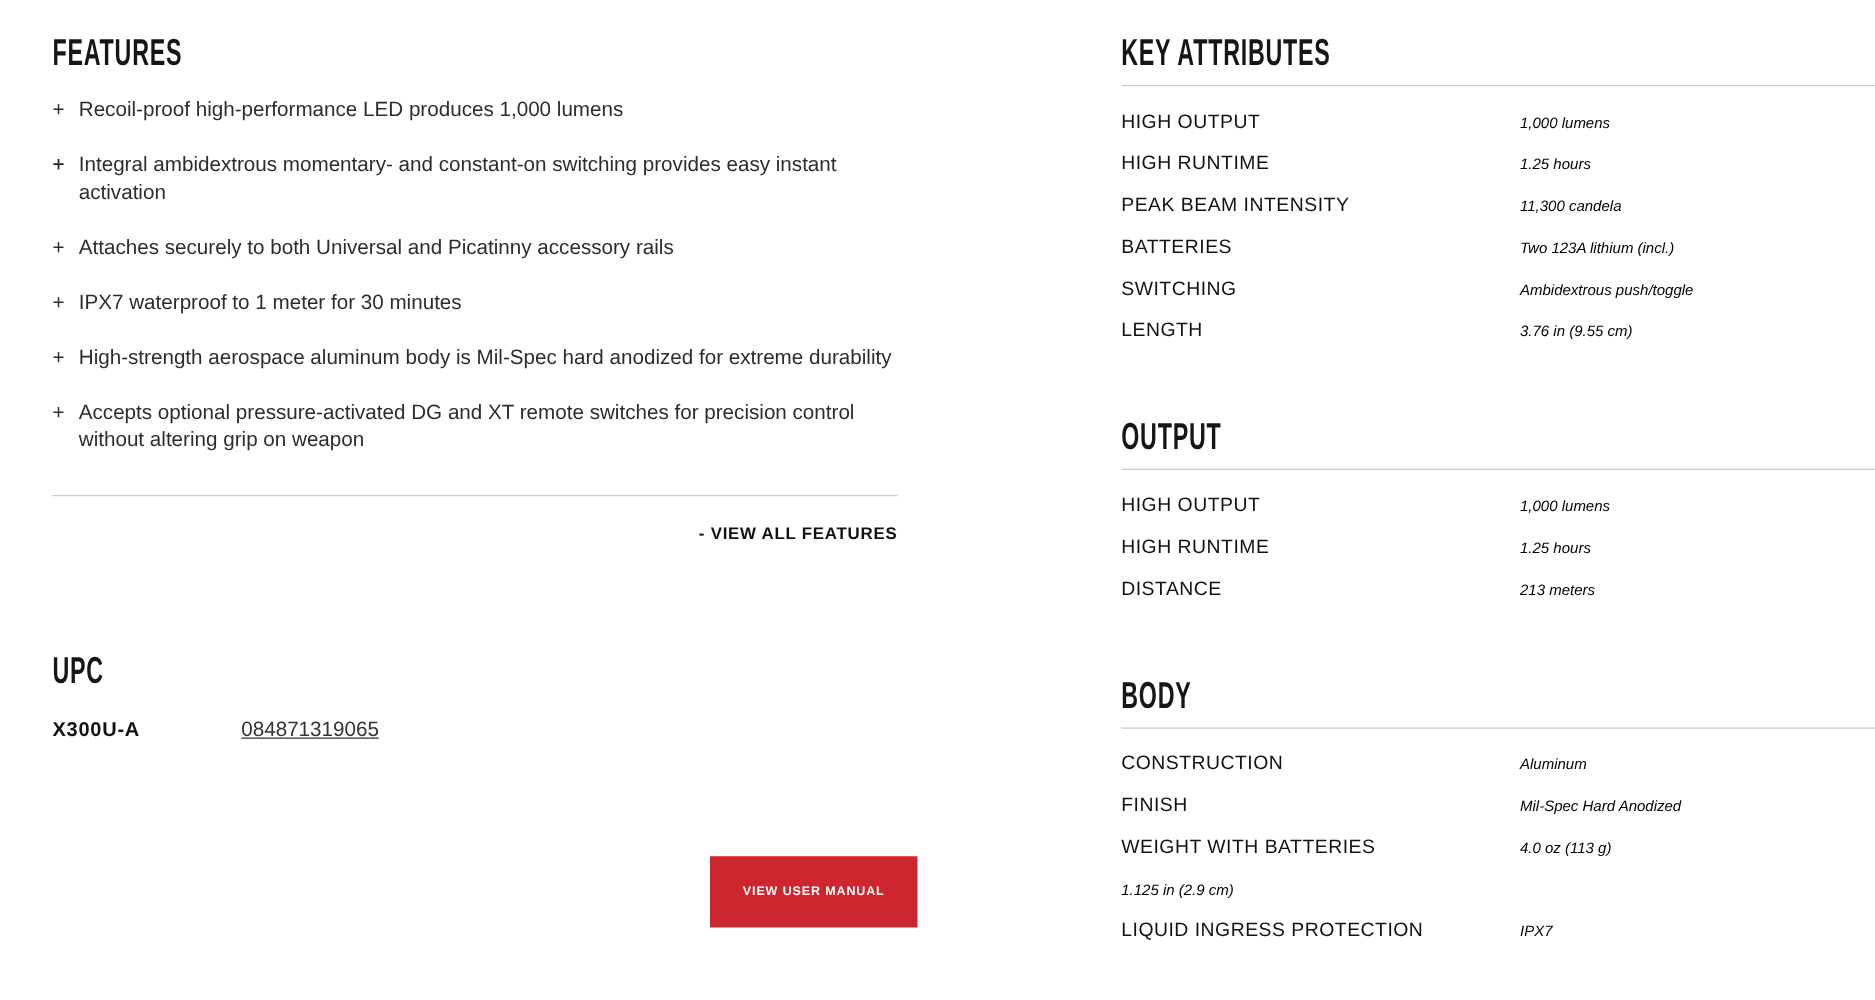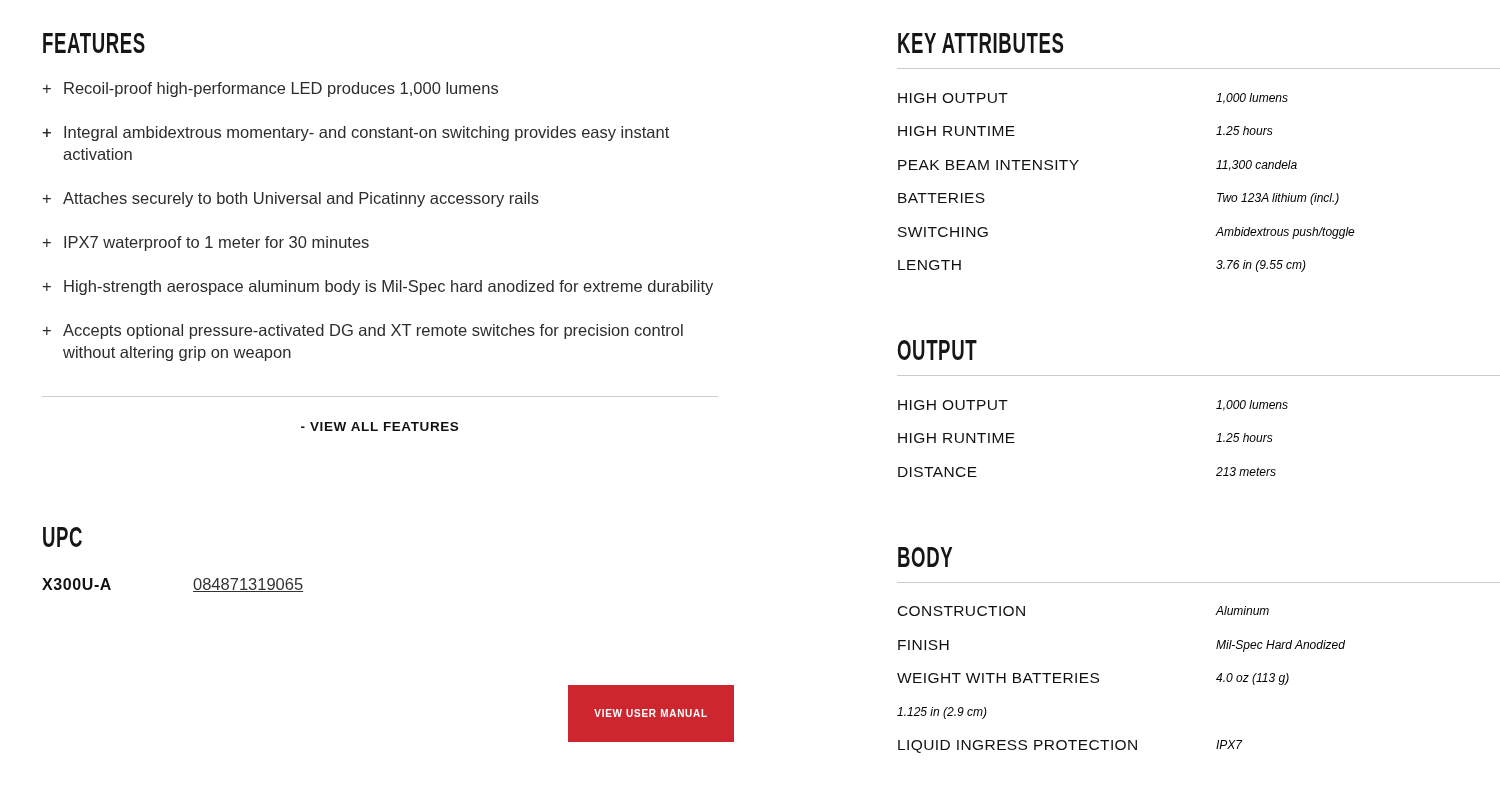--- a/index.html
+++ b/index.html
@@ -50,21 +50,21 @@
     color: #2d2d2d;
   }
   .divider {
     border: none;
     border-top: 1px solid #cccccc;
     margin: 33px 0 0 0;
     height: 0;
   }
   .view-all {
     margin-top: 22px;
-    text-align: center;
+    text-align: right;
     font-size: 13.5px;
     font-weight: 700;
     letter-spacing: 0.6px;
     color: #121212;
     cursor: pointer;
   }
   .upc-heading { margin-top: 88px; }
   .upc-table { margin-top: 16px; }
   .upc-row {
     display: flex;

